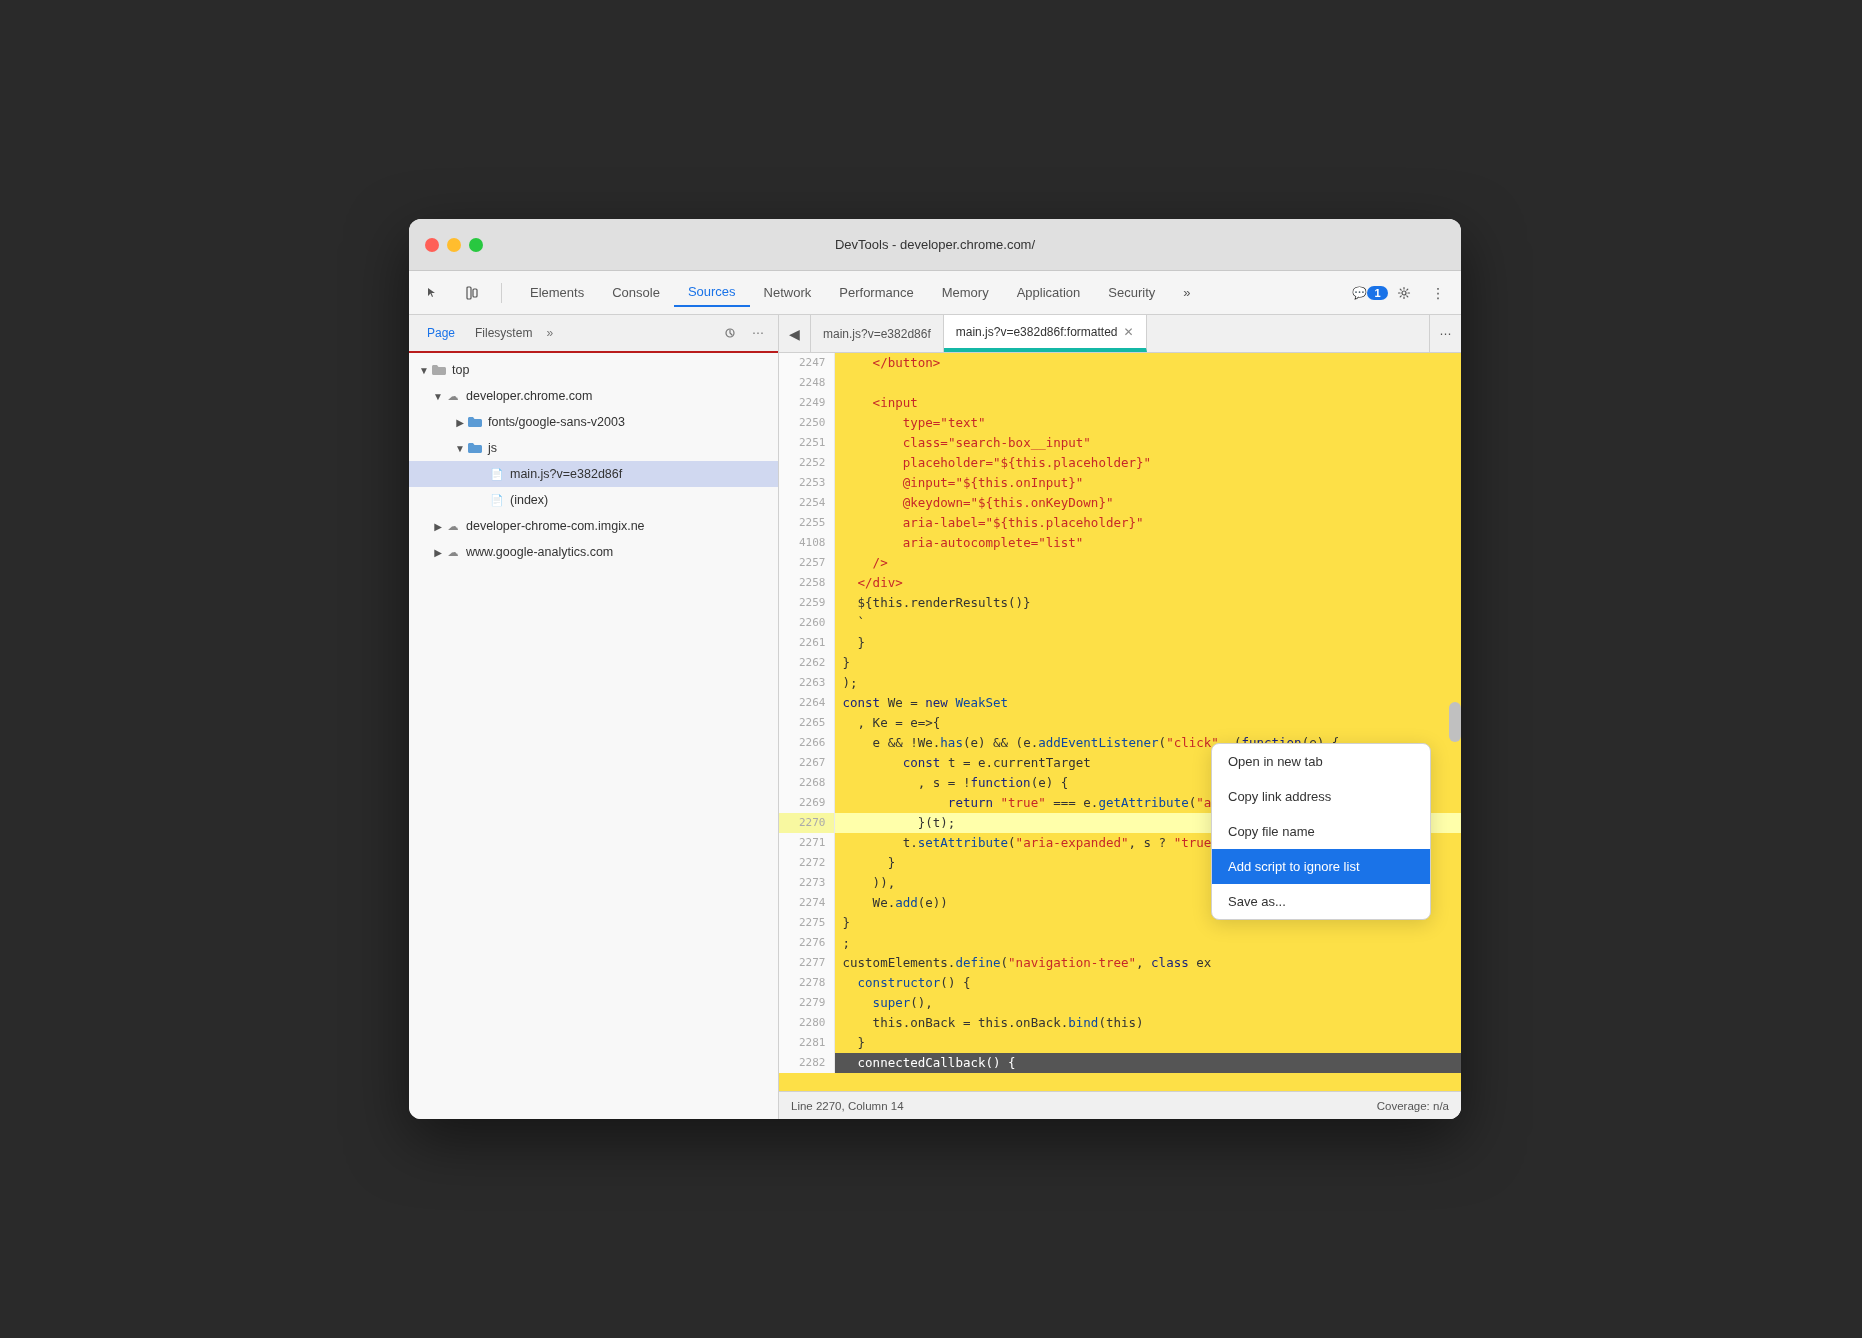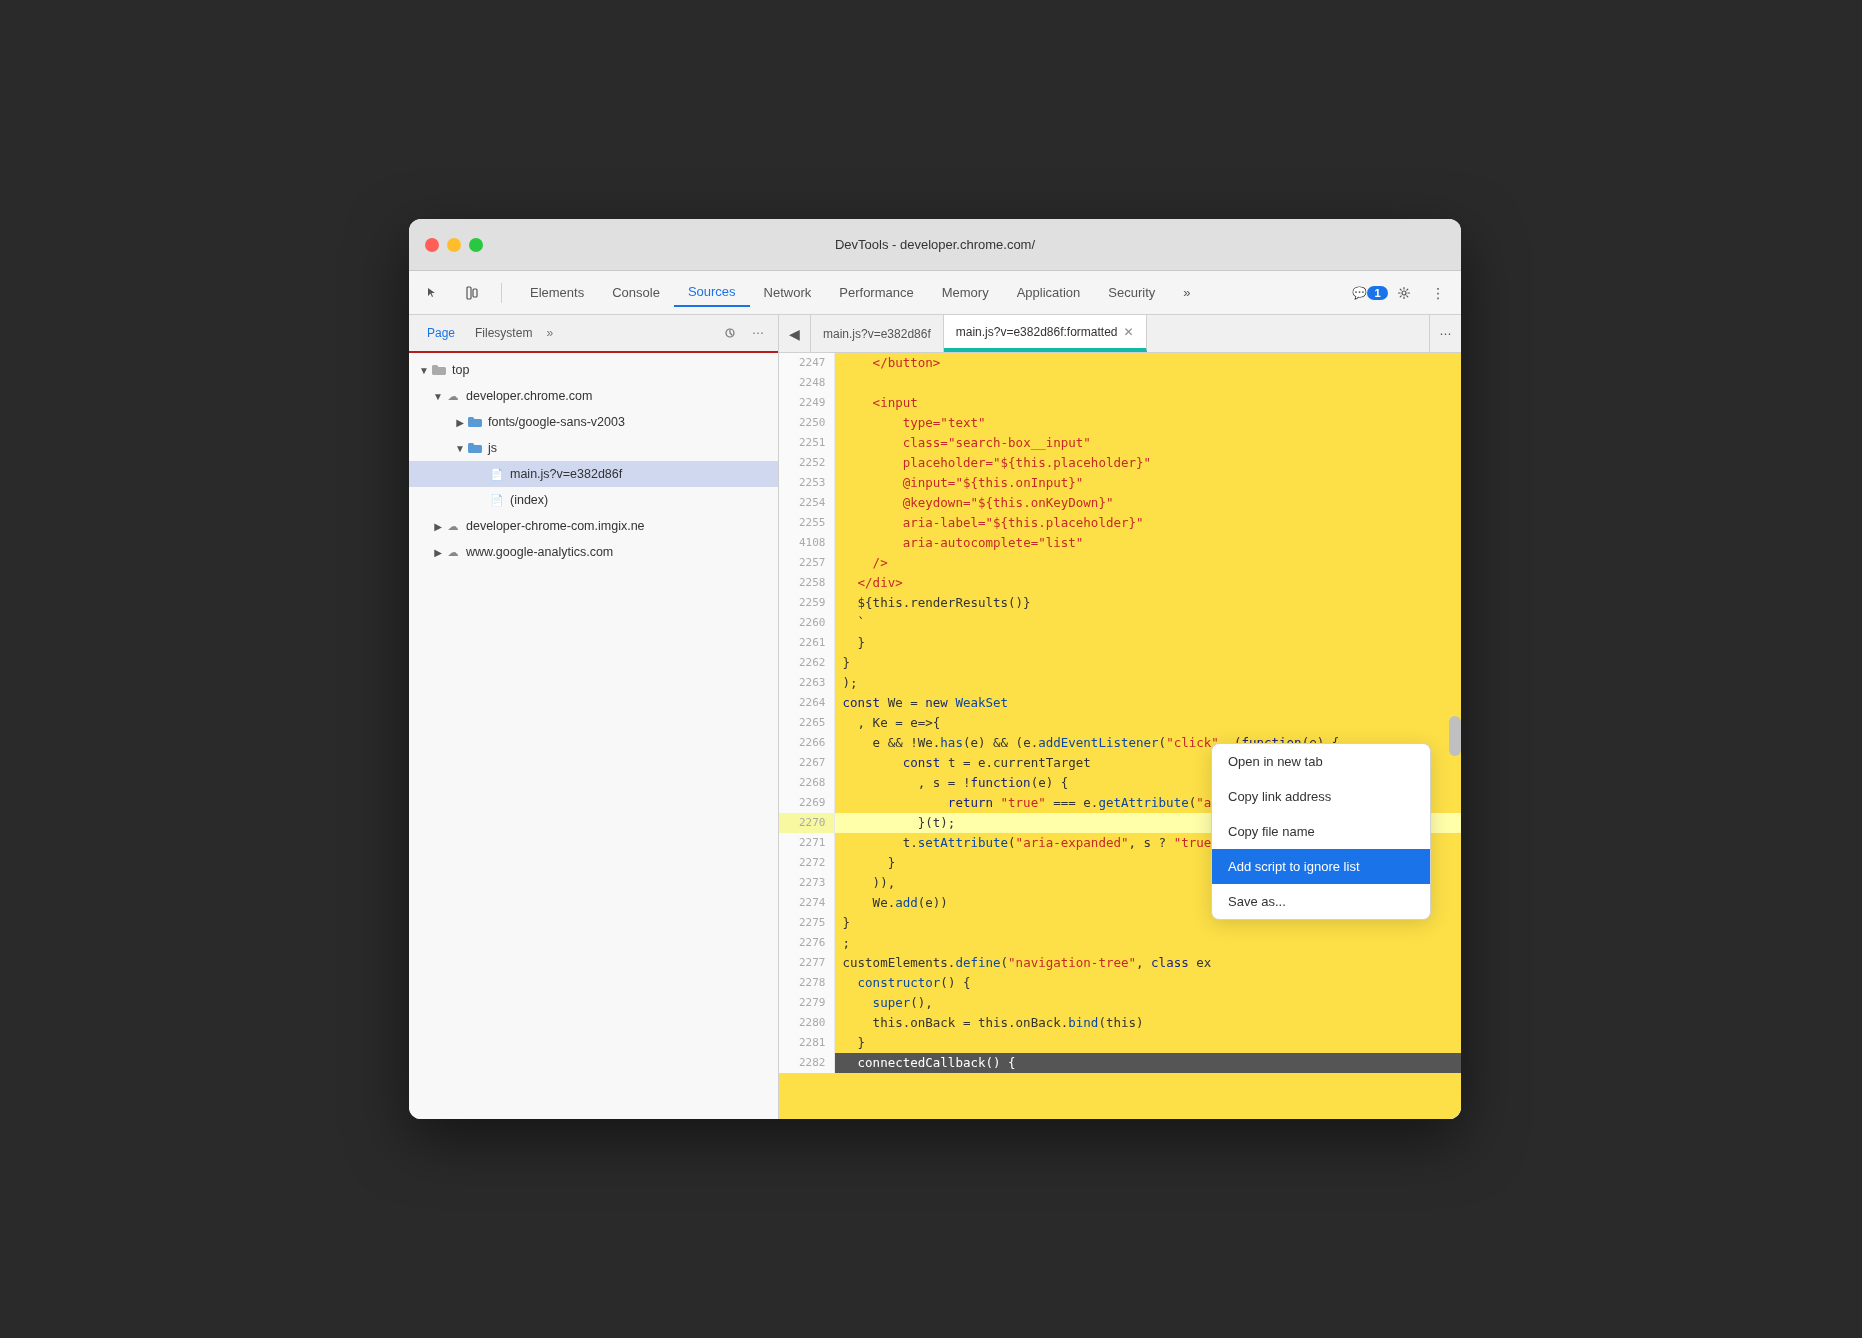--- a/index.html
+++ b/index.html
@@ -678,15 +678,19 @@
           </div>
           <div class="context-menu-item highlighted">
             <span>Add script to ignore list</span>
           </div>
           <div class="context-menu-item">
             <span>Save as...</span>
           </div>
         </div>
       </div>
 
+      <div class="status-bar">
+        <span>Line 2270, Column 14</span>
+        <span class="status-bar-right">Coverage: n/a</span>
+      </div>
     </div>
   </div>
 </div>
 
 </body></html>

